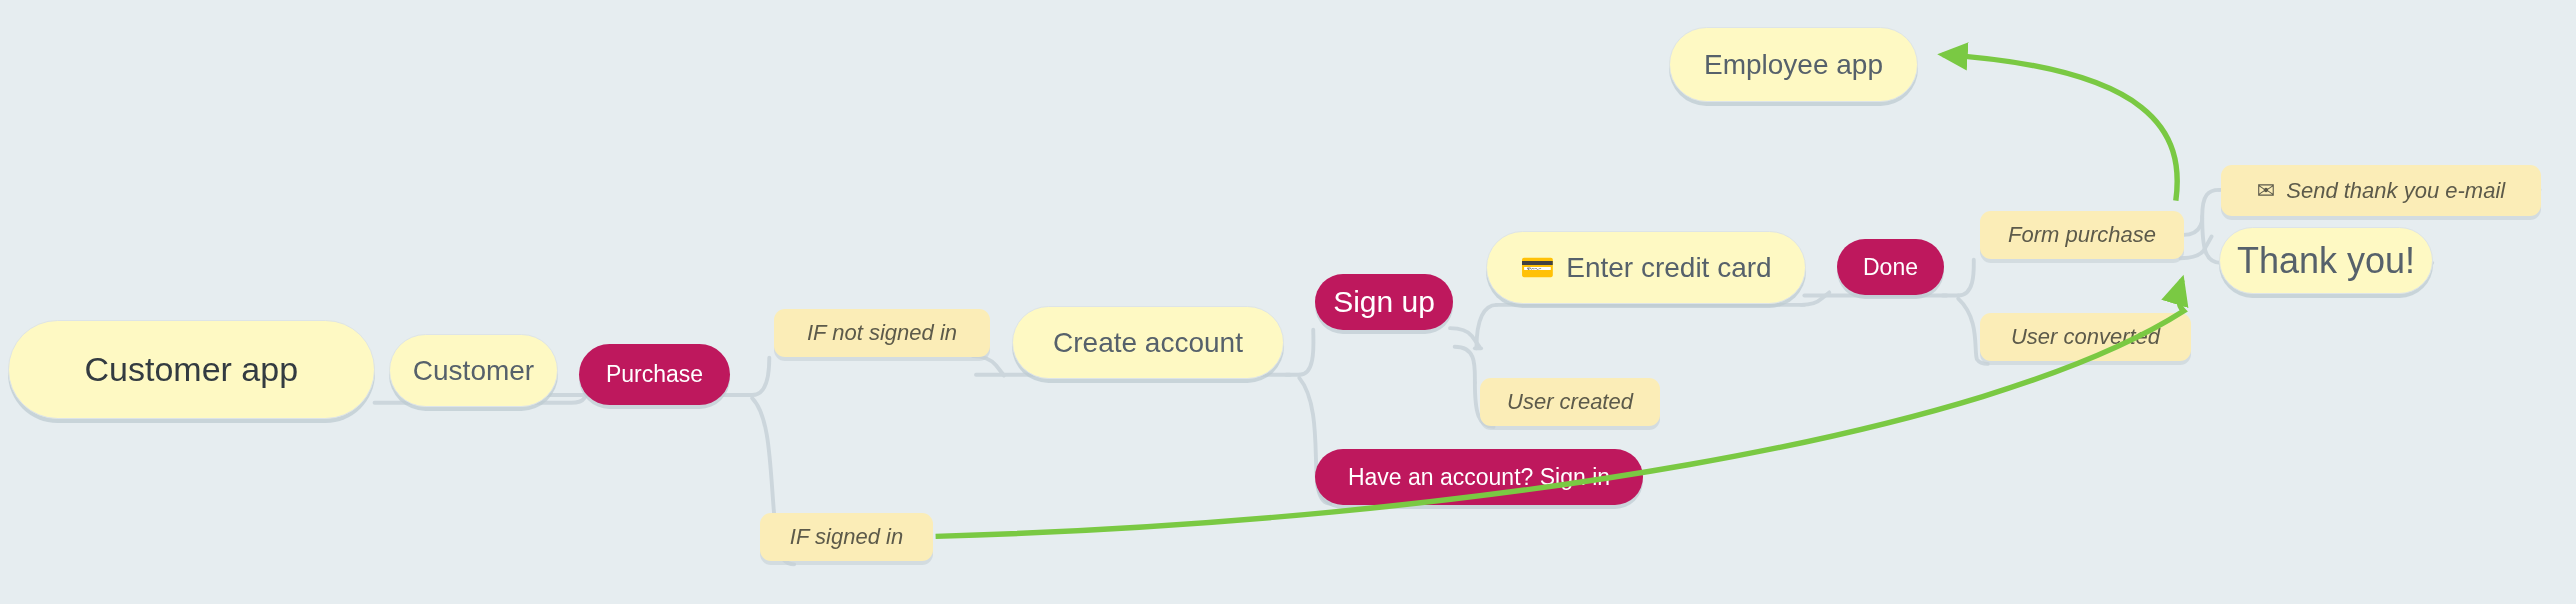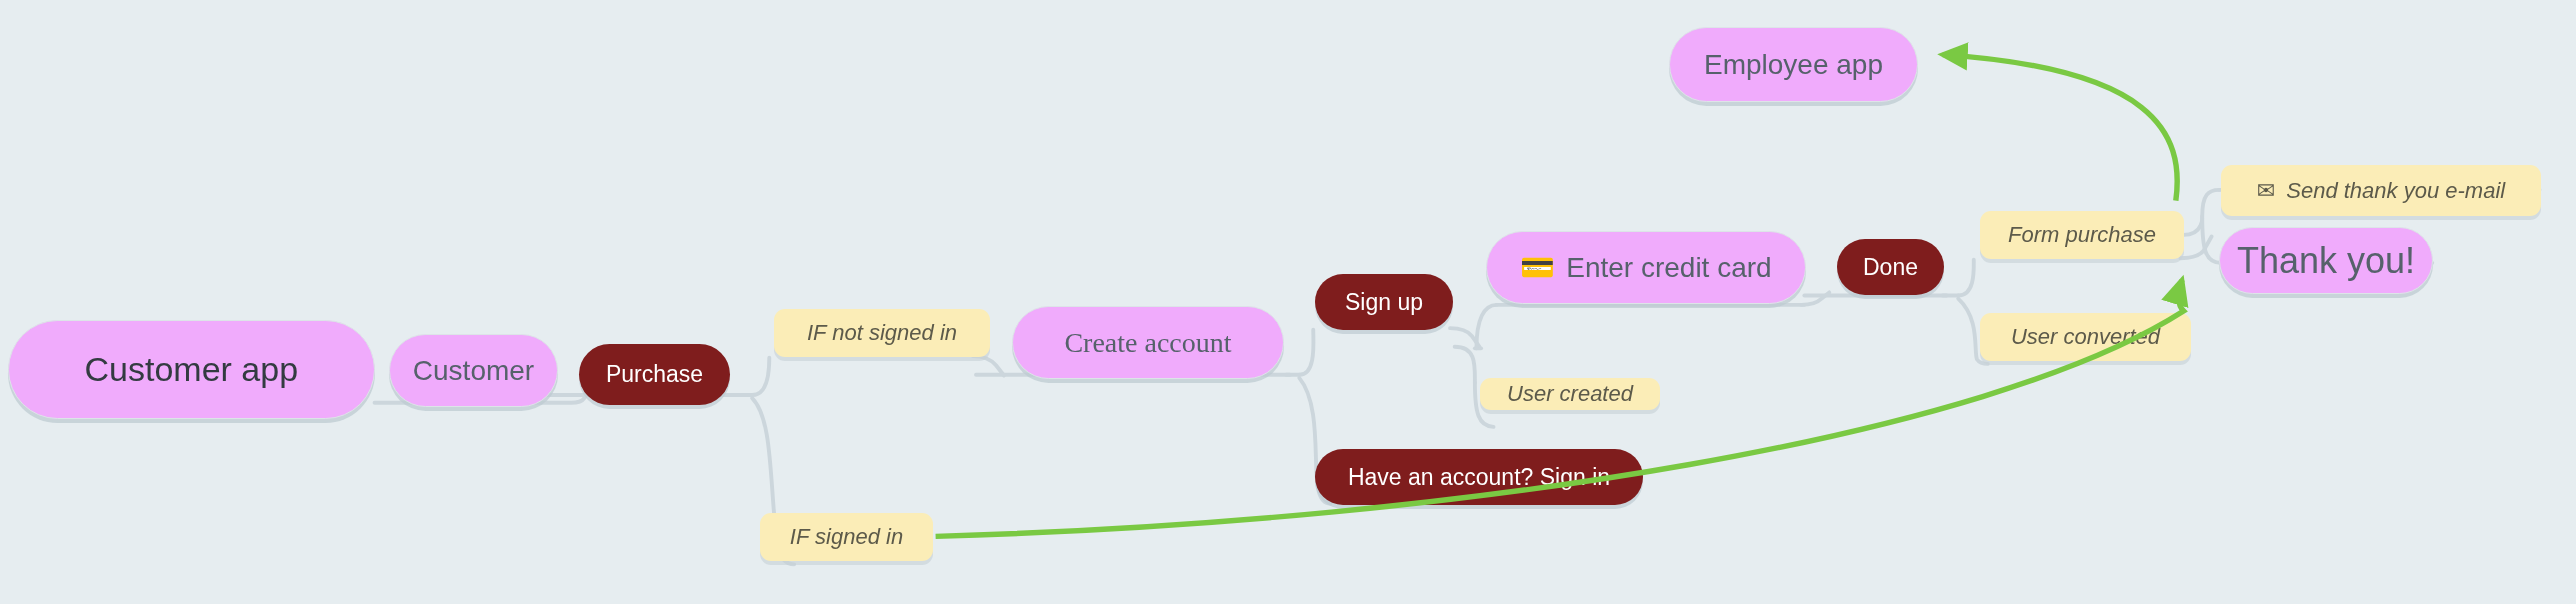--- a/index.html
+++ b/index.html
@@ -30,34 +30,34 @@
     box-sizing: border-box;
     display: flex;
     align-items: center;
     justify-content: center;
     white-space: nowrap;
     z-index: 3;
   }
 
   
   .screen {
-    background: #f0abfc;
+    background: #fef9c3;
     border: 1.6px solid #dde4e8;
     border-radius: 54px;
     color: #56616b;
     box-shadow: 0 3.9px 0 0 rgba(190,203,210,0.75);
   }
   .screen.root {
     color: #333b41;
     border-radius: 62px;
   }
 
   
   .action {
-    background: #7f1d1d;
+    background: #be185d;
     border-radius: 47px;
     color: #ffffff;
     box-shadow: 0 3.9px 0 0 rgba(190,203,210,0.7);
   }
 
   
   .note {
     background: #fbedb7;
     border-radius: 11px;
     color: #5c5a4a;
@@ -136,27 +136,27 @@
       </div>
       <div class="node screen" style="left: 389px; top: 334px; width: 169px; height: 73px; font-size: 28px;">
         <span>Customer</span>
       </div>
       <div class="node action" style="left: 579px; top: 344px; width: 151px; height: 61px; font-size: 23px;">
         <span>Purchase</span>
       </div>
       <div class="node note" style="left: 760px; top: 309px; width: 216px; height: 48px; font-size: 22px; margin-left: 14px;">
         <span>IF not signed in</span>
       </div>
-      <div class="node screen" style="left: 1012px; top: 306px; width: 272px; height: 73px; font-size: 28px; font-family: Liberation Serif, serif;">
+      <div class="node screen" style="left: 1012px; top: 306px; width: 272px; height: 73px; font-size: 28px;">
         <span>Create account</span>
       </div>
-      <div class="node action" style="left: 1315px; top: 274px; width: 138px; height: 56px; font-size: 23px;">
+      <div class="node action" style="left: 1315px; top: 274px; width: 138px; height: 56px; font-size: 30px;">
         <span>Sign up</span>
       </div>
-      <div class="node note" style="left: 1480px; top: 378px; width: 180px; height: 32px; font-size: 22px;">
+      <div class="node note" style="left: 1480px; top: 378px; width: 180px; height: 48px; font-size: 22px;">
         <span>User created</span>
       </div>
       <div class="node action" style="left: 1315px; top: 449px; width: 328px; height: 56px; font-size: 23px;">
         <span>Have an account? Sign in</span>
       </div>
       <div class="node screen" style="left: 1486px; top: 231px; width: 320px; height: 73px; font-size: 28px;">
         <span class="emoji">💳</span>
         <span>Enter credit card</span>
       </div>
       <div class="node action" style="left: 1837px; top: 239px; width: 107px; height: 56px; font-size: 23px;">

